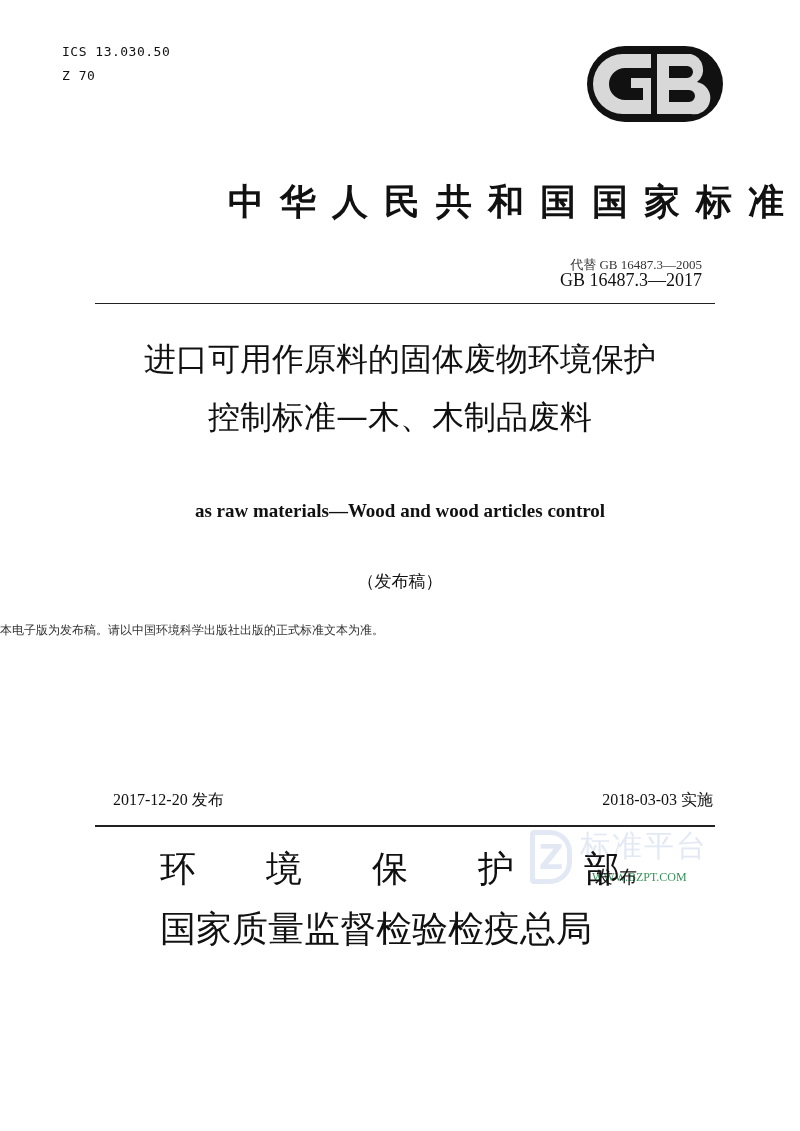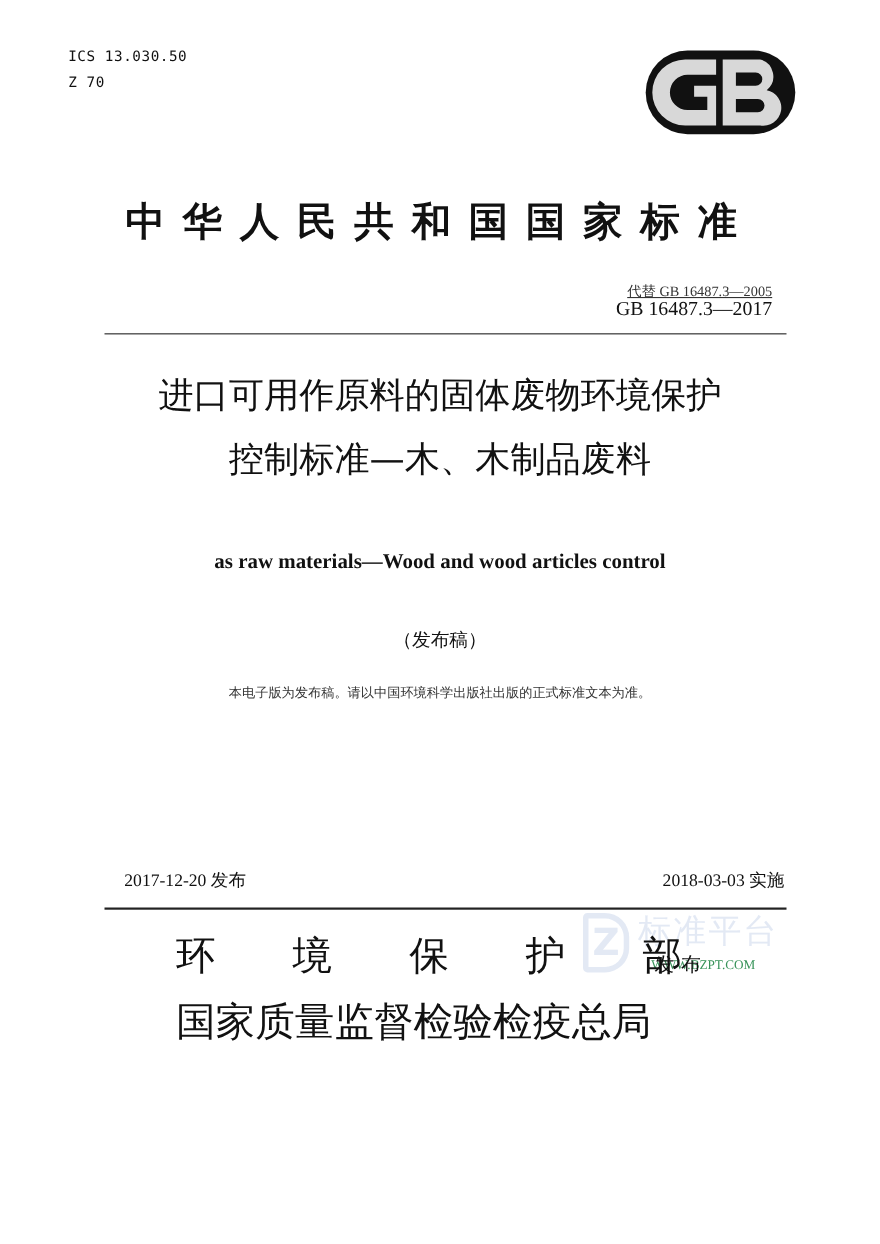--- a/index.html
+++ b/index.html
@@ -1,27 +1,27 @@
 <!DOCTYPE html>
 <html><head>
 <meta charset="utf-8">
 <style>
   html, body { margin: 0; padding: 0; background: #ffffff; }
   body { width: 800px; height: 1131px; position: relative; overflow: hidden; color: #111; font-family: "DejaVu Sans", sans-serif; }
   .abs { position: absolute; }
   .ics { left: 62px; top: 40px; font-family: "DejaVu Sans Mono", monospace; font-size: 13px; line-height: 24px; letter-spacing: 0.5px; }
   .logo { left: 585px; top: 44px; width: 140px; height: 80px; }
-  .national { left: 0; width: 800px; top: 178px; text-align: center; font-size: 36px; font-weight: bold; letter-spacing: 16px; }
+  .national { left: 0; width: 800px; top: 178px; text-align: right; font-size: 36px; font-weight: bold; letter-spacing: 16px; }
   .stdno { right: 98px; top: 230px; text-align: right; font-family: "Liberation Serif", serif; font-size: 18px; margin-top: 40px; }
-  .replace { right: 98px; top: 256px; text-align: right; font-family: "Liberation Serif", serif; font-size: 13px; color: #333; text-decoration: underline; }
+  .replace { right: 98px; top: 256px; text-align: right; font-family: "Liberation Serif", serif; font-size: 13px; color: #333; }
   .rule1 { left: 95px; top: 303px; width: 620px; height: 1px; background: #222; }
   .title-cn { left: 0; width: 800px; top: 330px; text-align: center; font-size: 32px; line-height: 58px; }
   .title-en { left: 0; width: 800px; top: 494px; text-align: center; font-family: "Liberation Serif", serif; font-weight: bold; font-size: 19px; line-height: 33px; }
   .draft { left: 0; width: 800px; top: 570px; text-align: center; font-size: 17px; }
-  .notice { left: 0; width: 800px; top: 622px; text-align: center; font-size: 12px; color: #333; }
+  .notice { left: 0; width: 800px; top: 622px; font-size: 12px; color: #333; }
   .issue { left: 113px; top: 790px; font-family: "Liberation Serif", serif; font-size: 16px; }
   .effect { right: 87px; top: 790px; font-family: "Liberation Serif", serif; font-size: 16px; }
   .rule2 { left: 95px; top: 825px; width: 620px; height: 2px; background: #222; }
   .watermark { left: 530px; top: 830px; width: 230px; height: 60px; opacity: 0.85; }
   .wm-z { position: absolute; left: 0; top: 0; width: 42px; height: 54px; border: 5px solid #dfe6f3; border-radius: 4px 22px 22px 4px; box-sizing: border-box; color: #dfe6f3; font-weight: bold; font-size: 34px; text-align: center; line-height: 44px; }
   .wm-cn { position: absolute; left: 50px; top: -4px; font-family: "DejaVu Serif", serif; font-size: 30px; color: #dfe6f3; letter-spacing: 2px; }
   .wm-url { position: absolute; left: 62px; top: 40px; font-family: "Liberation Serif", serif; font-size: 12px; color: #15803d; }
   .dept1 { left: 160px; top: 845px; font-size: 36px; }
   .dept1 span.ch { display: inline-block; width: 106px; }
   .fabu { left: 595px; top: 865px; font-size: 18px; letter-spacing: 6px; }

